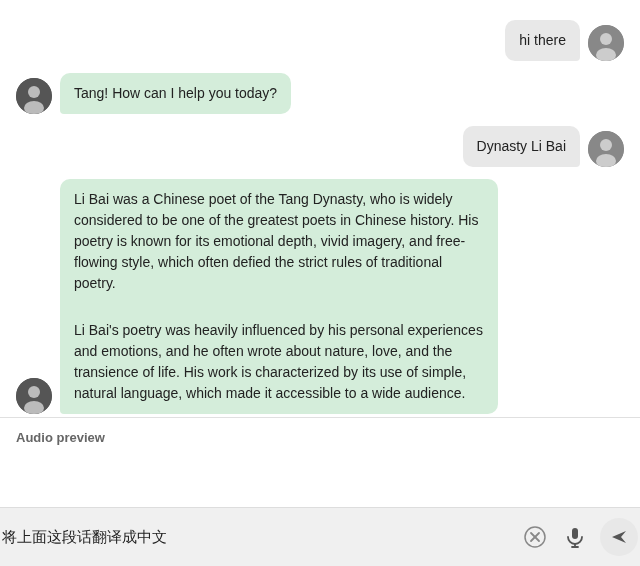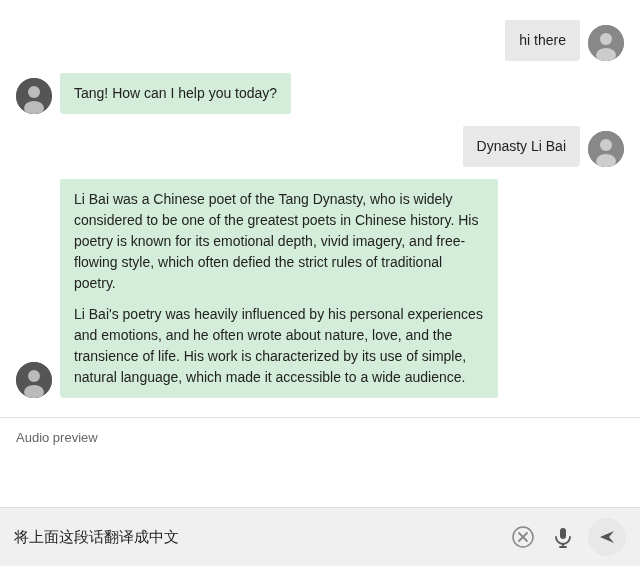--- a/index.html
+++ b/index.html
@@ -73,21 +73,21 @@
       height: 36px;
     }
 
     .user .avatar {
       background: #888;
     }
 
     .bubble {
       max-width: 72%;
       padding: 10px 14px;
-      border-radius: 2px;
+      border-radius: 10px;
       font-size: 14px;
       line-height: 1.5;
       color: #222;
     }
 
     .bubble.bot {
       background: #d4edda;
       border-bottom-left-radius: 4px;
     }
 
@@ -101,25 +101,26 @@
       background: #ffffff;
       border-top: 1px solid #e0e0e0;
       padding: 12px 16px;
       min-height: 90px;
     }
 
     .audio-preview-label {
       font-size: 13px;
       color: #666;
       margin-bottom: 8px;
+      font-weight: bold;
     }
 
     .input-section {
       background: #f0f0f0;
-      padding: 10px 14px;
+      padding: 10px 2px;
       display: flex;
       align-items: center;
       gap: 10px;
       border-top: 1px solid #ddd;
     }
 
     .text-input {
       flex: 1;
       border: none;
       background: transparent;
@@ -147,21 +148,21 @@
       width: 38px;
       height: 38px;
       border-radius: 50%;
       display: flex;
       align-items: center;
       justify-content: center;
       color: #555;
     }
 
     .bot-paragraph + .bot-paragraph {
-      margin-top: 10px;
+      margin-top: 26px;
     }
   </style>
 </head>
 <body>
 
 <div class="chat-container">
   <div class="messages-area">
 
     <div class="message-row user">
       <div class="avatar user">

